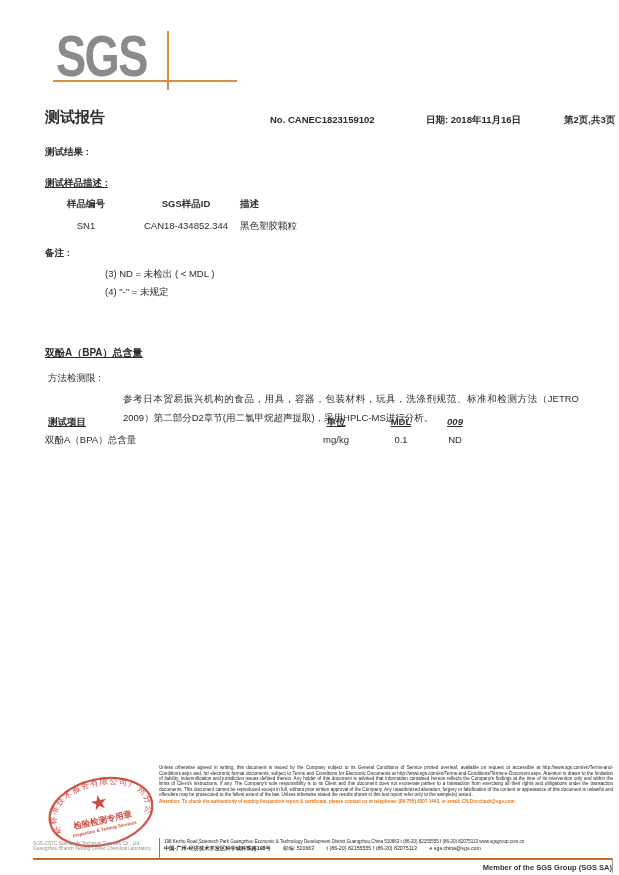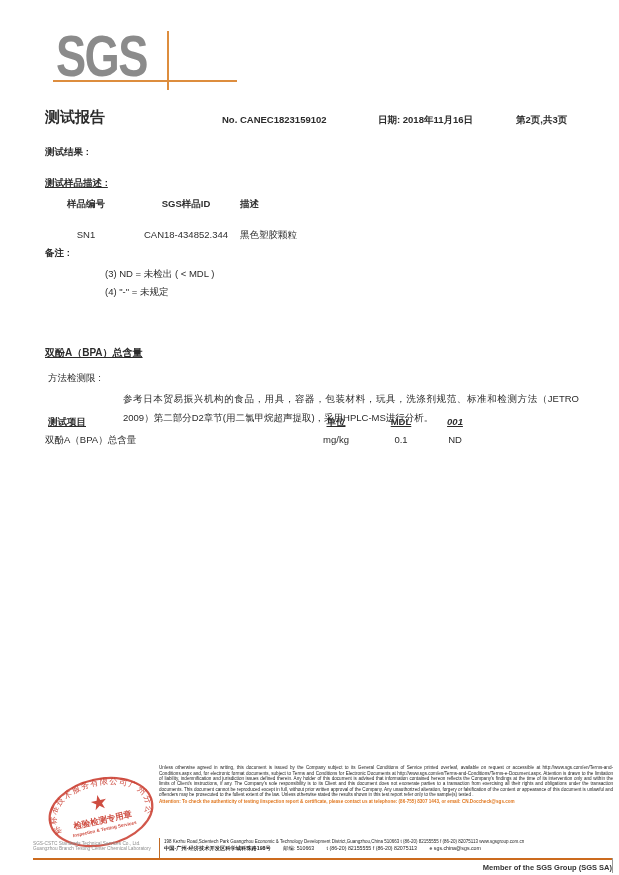--- a/index.html
+++ b/index.html
@@ -8,28 +8,28 @@
   .abs{position:absolute;}
 
   
   .sgs-logo{font-weight:bold;font-size:58px;line-height:1;color:#8b8b8b;
             transform:scaleX(0.78);transform-origin:0 0;letter-spacing:-2px;}
   .logo-hline{background:#dd8d3e;height:2px;}
   .logo-vline{background:#dd8d3e;width:2px;}
 
   
   .doc-title{font-size:15px;font-weight:bold;color:#2b2b2b;}
-  .hdr{font-size:9.5px;font-weight:bold;color:#2b2b2b;}
+  .hdr{font-size:9.5px;font-weight:bold;color:#2b2b2b;margin-left:48px;}
 
   .lbl{font-size:9.5px;font-weight:bold;color:#2b2b2b;}
   .lbl-u{text-decoration:underline;}
   .body-txt{font-size:9.5px;color:#2b2b2b;}
 
   
-  .sample-grid{display:grid;grid-template-columns:92px 108px 1fr;row-gap:18px;font-size:9.5px;}
+  .sample-grid{display:grid;grid-template-columns:92px 108px 1fr;row-gap:9px;font-size:9.5px;}
   .sample-grid .c{text-align:center;}
   .sample-grid .hd{font-weight:bold;}
 
   
   .notes div{font-size:9.5px;line-height:18.4px;color:#2b2b2b;}
 
   .method-p{font-size:9.5px;line-height:18.5px;color:#2b2b2b;text-align:justify;}
 
   
   .rt-cell{font-size:9.5px;color:#2b2b2b;text-align:center;}
@@ -86,21 +86,21 @@
   </div>
 
   <div class="abs lbl lbl-u" style="left:45px;top:346px;font-size:10px;">双酚A（BPA）总含量</div>
   <div class="abs body-txt" style="left:48px;top:372px;">方法检测限 :</div>
   <div class="abs method-p" style="left:123px;top:390px;width:456px;">参考日本贸易振兴机构的食品，用具，容器，包装材料，玩具，洗涤剂规范、标准和检测方法（JETRO 2009）第二部分D2章节(用二氯甲烷超声提取)，采用HPLC-MS进行分析。</div>
 
   <div>
     <div class="abs rt-cell rt-head" style="left:48px;top:416px;text-align:left;">测试项目</div>
     <div class="abs rt-cell rt-head" style="left:316px;top:416px;width:40px;">单位</div>
     <div class="abs rt-cell rt-head" style="left:381px;top:416px;width:40px;">MDL</div>
-    <div class="abs rt-cell rt-head it" style="left:435px;top:416px;width:40px;">001</div>
+    <div class="abs rt-cell rt-head it" style="left:435px;top:416px;width:40px;">009</div>
 
     <div class="abs rt-cell" style="left:45px;top:434px;text-align:left;">双酚A（BPA）总含量</div>
     <div class="abs rt-cell" style="left:316px;top:434px;width:40px;">mg/kg</div>
     <div class="abs rt-cell" style="left:381px;top:434px;width:40px;">0.1</div>
     <div class="abs rt-cell" style="left:435px;top:434px;width:40px;">ND</div>
   </div>
 
   <div class="abs" style="left:159px;top:765px;width:454px;">
     <div class="half">
       <div class="legal">Unless otherwise agreed in writing, this document is issued by the Company subject to its General Conditions of Service printed overleaf, available on request or accessible at http://www.sgs.com/en/Terms-and-Conditions.aspx and, for electronic format documents, subject to Terms and Conditions for Electronic Documents at http://www.sgs.com/en/Terms-and-Conditions/Terms-e-Document.aspx. Attention is drawn to the limitation of liability, indemnification and jurisdiction issues defined therein. Any holder of this document is advised that information contained hereon reflects the Company's findings at the time of its intervention only and within the limits of Client's instructions, if any. The Company's sole responsibility is to its Client and this document does not exonerate parties to a transaction from exercising all their rights and obligations under the transaction documents. This document cannot be reproduced except in full, without prior written approval of the Company. Any unauthorized alteration, forgery or falsification of the content or appearance of this document is unlawful and offenders may be prosecuted to the fullest extent of the law. Unless otherwise stated the results shown in this test report refer only to the sample(s) tested .</div>

